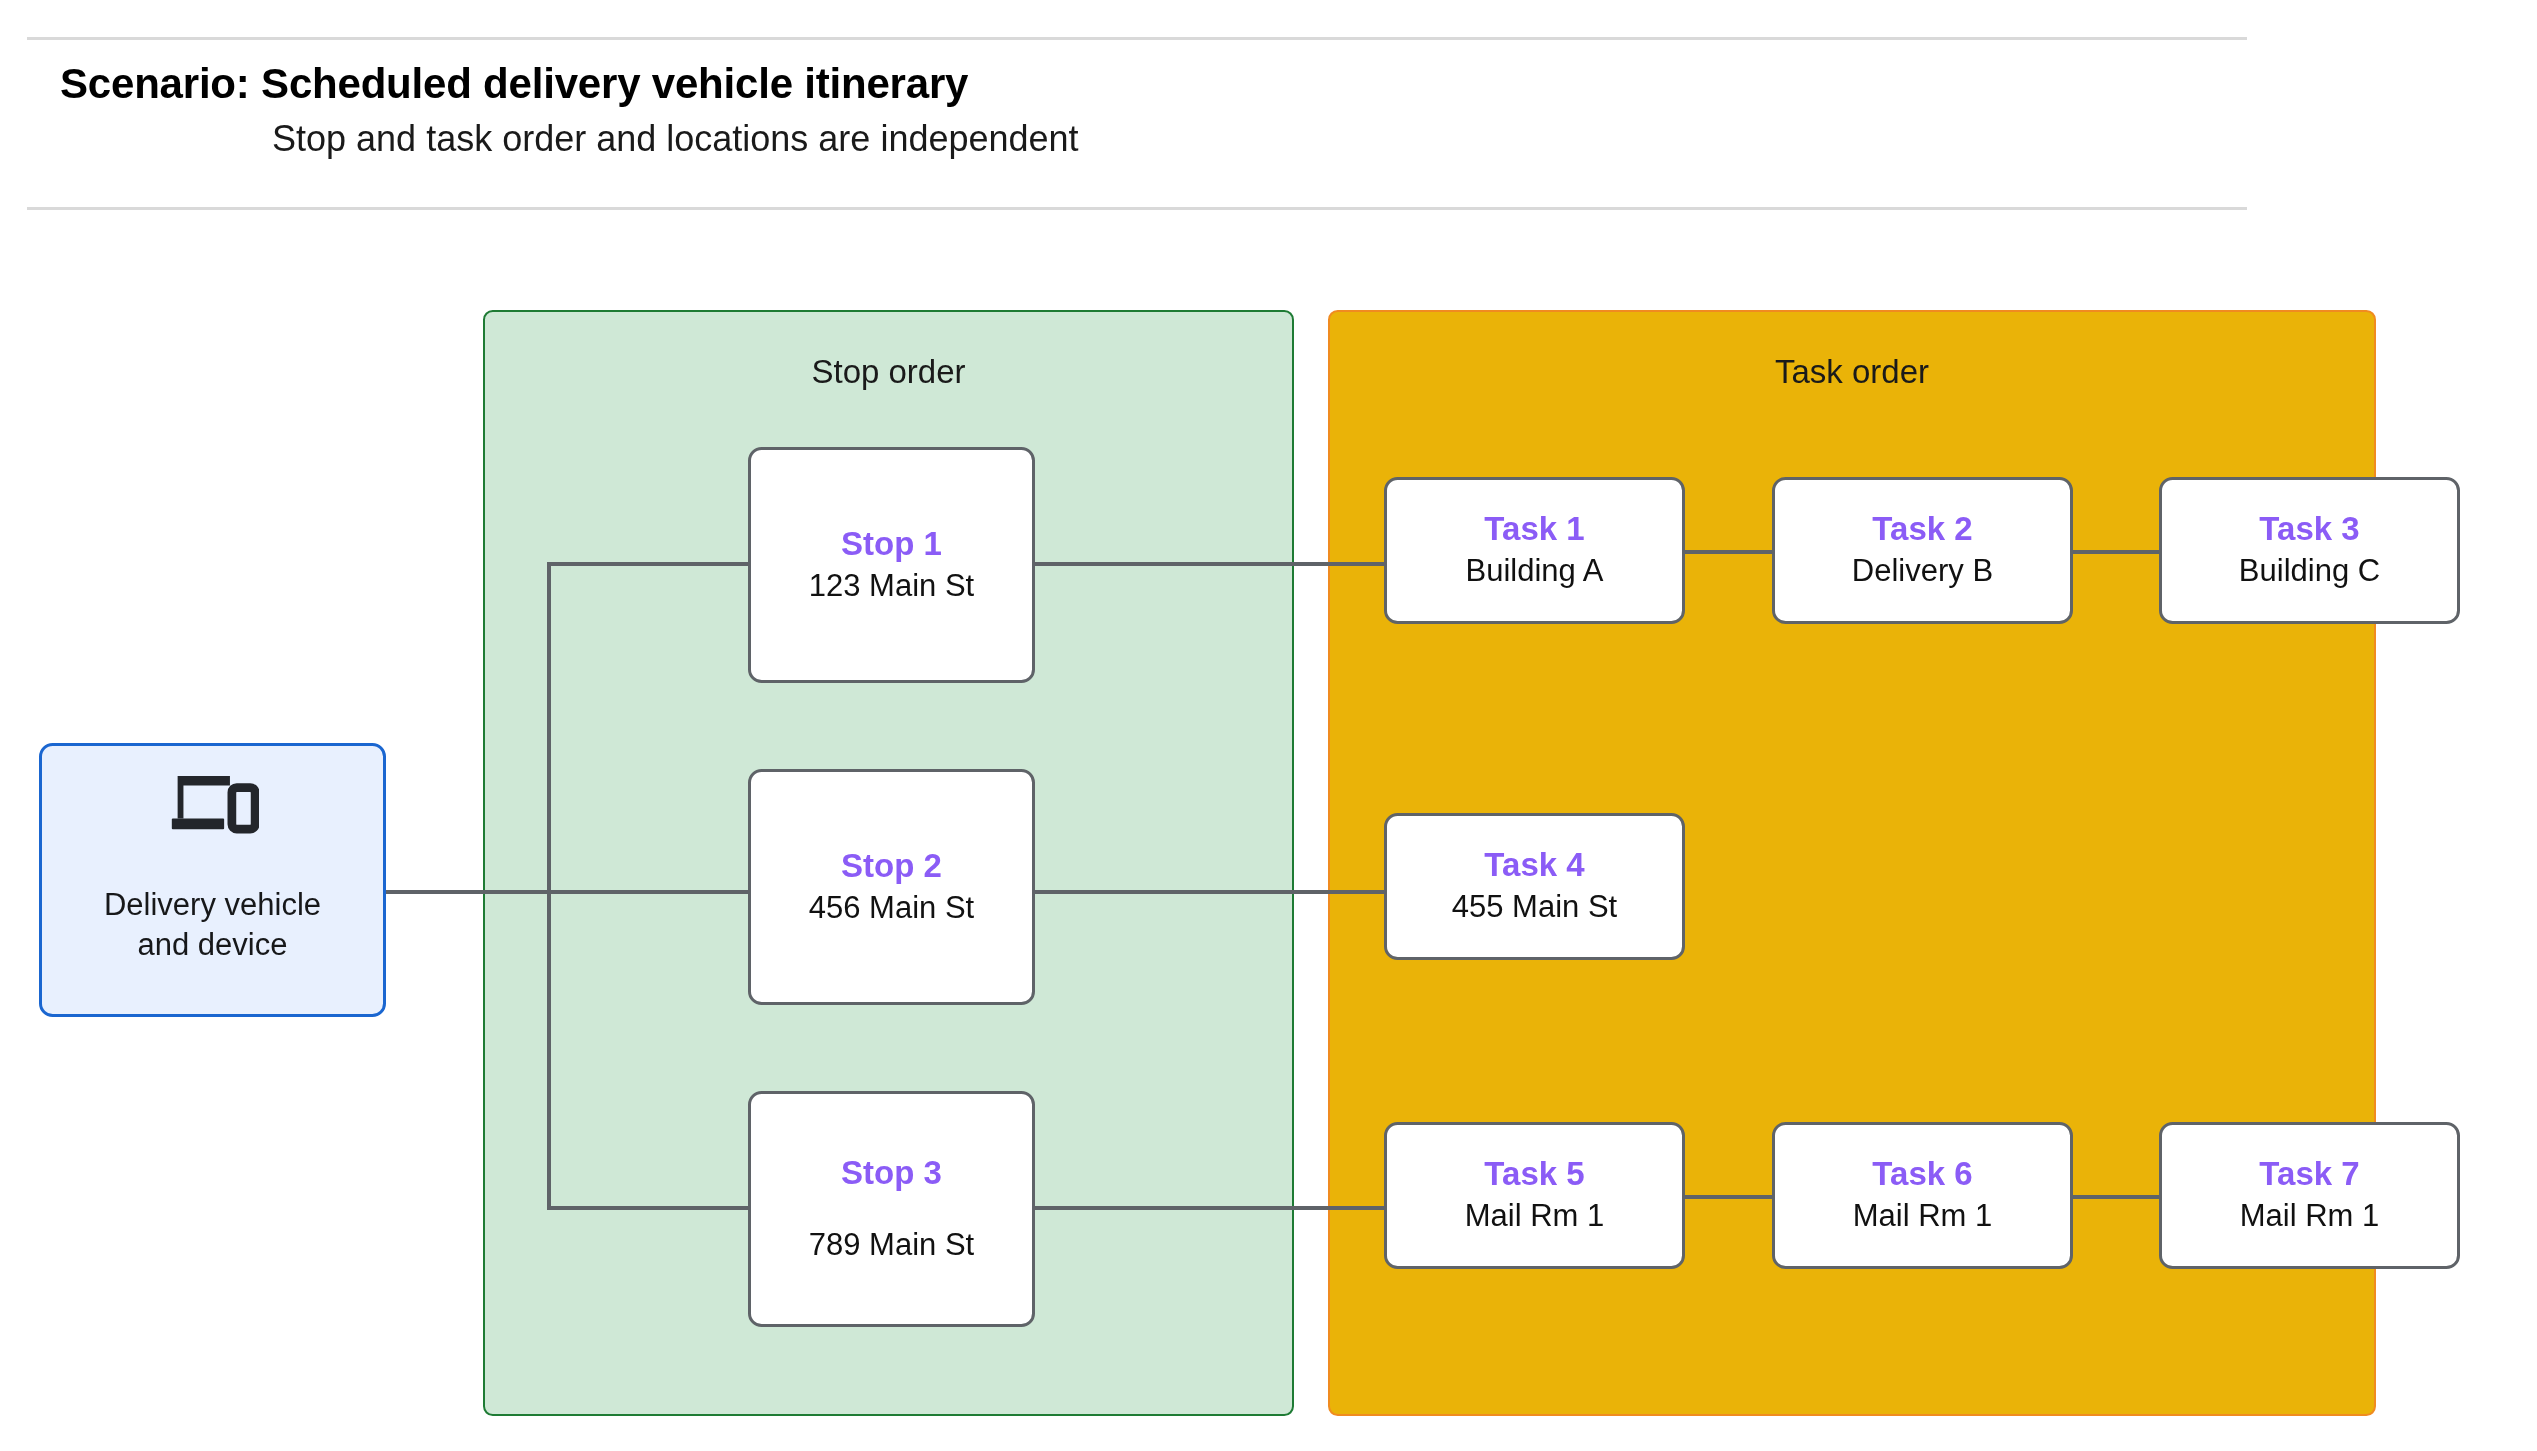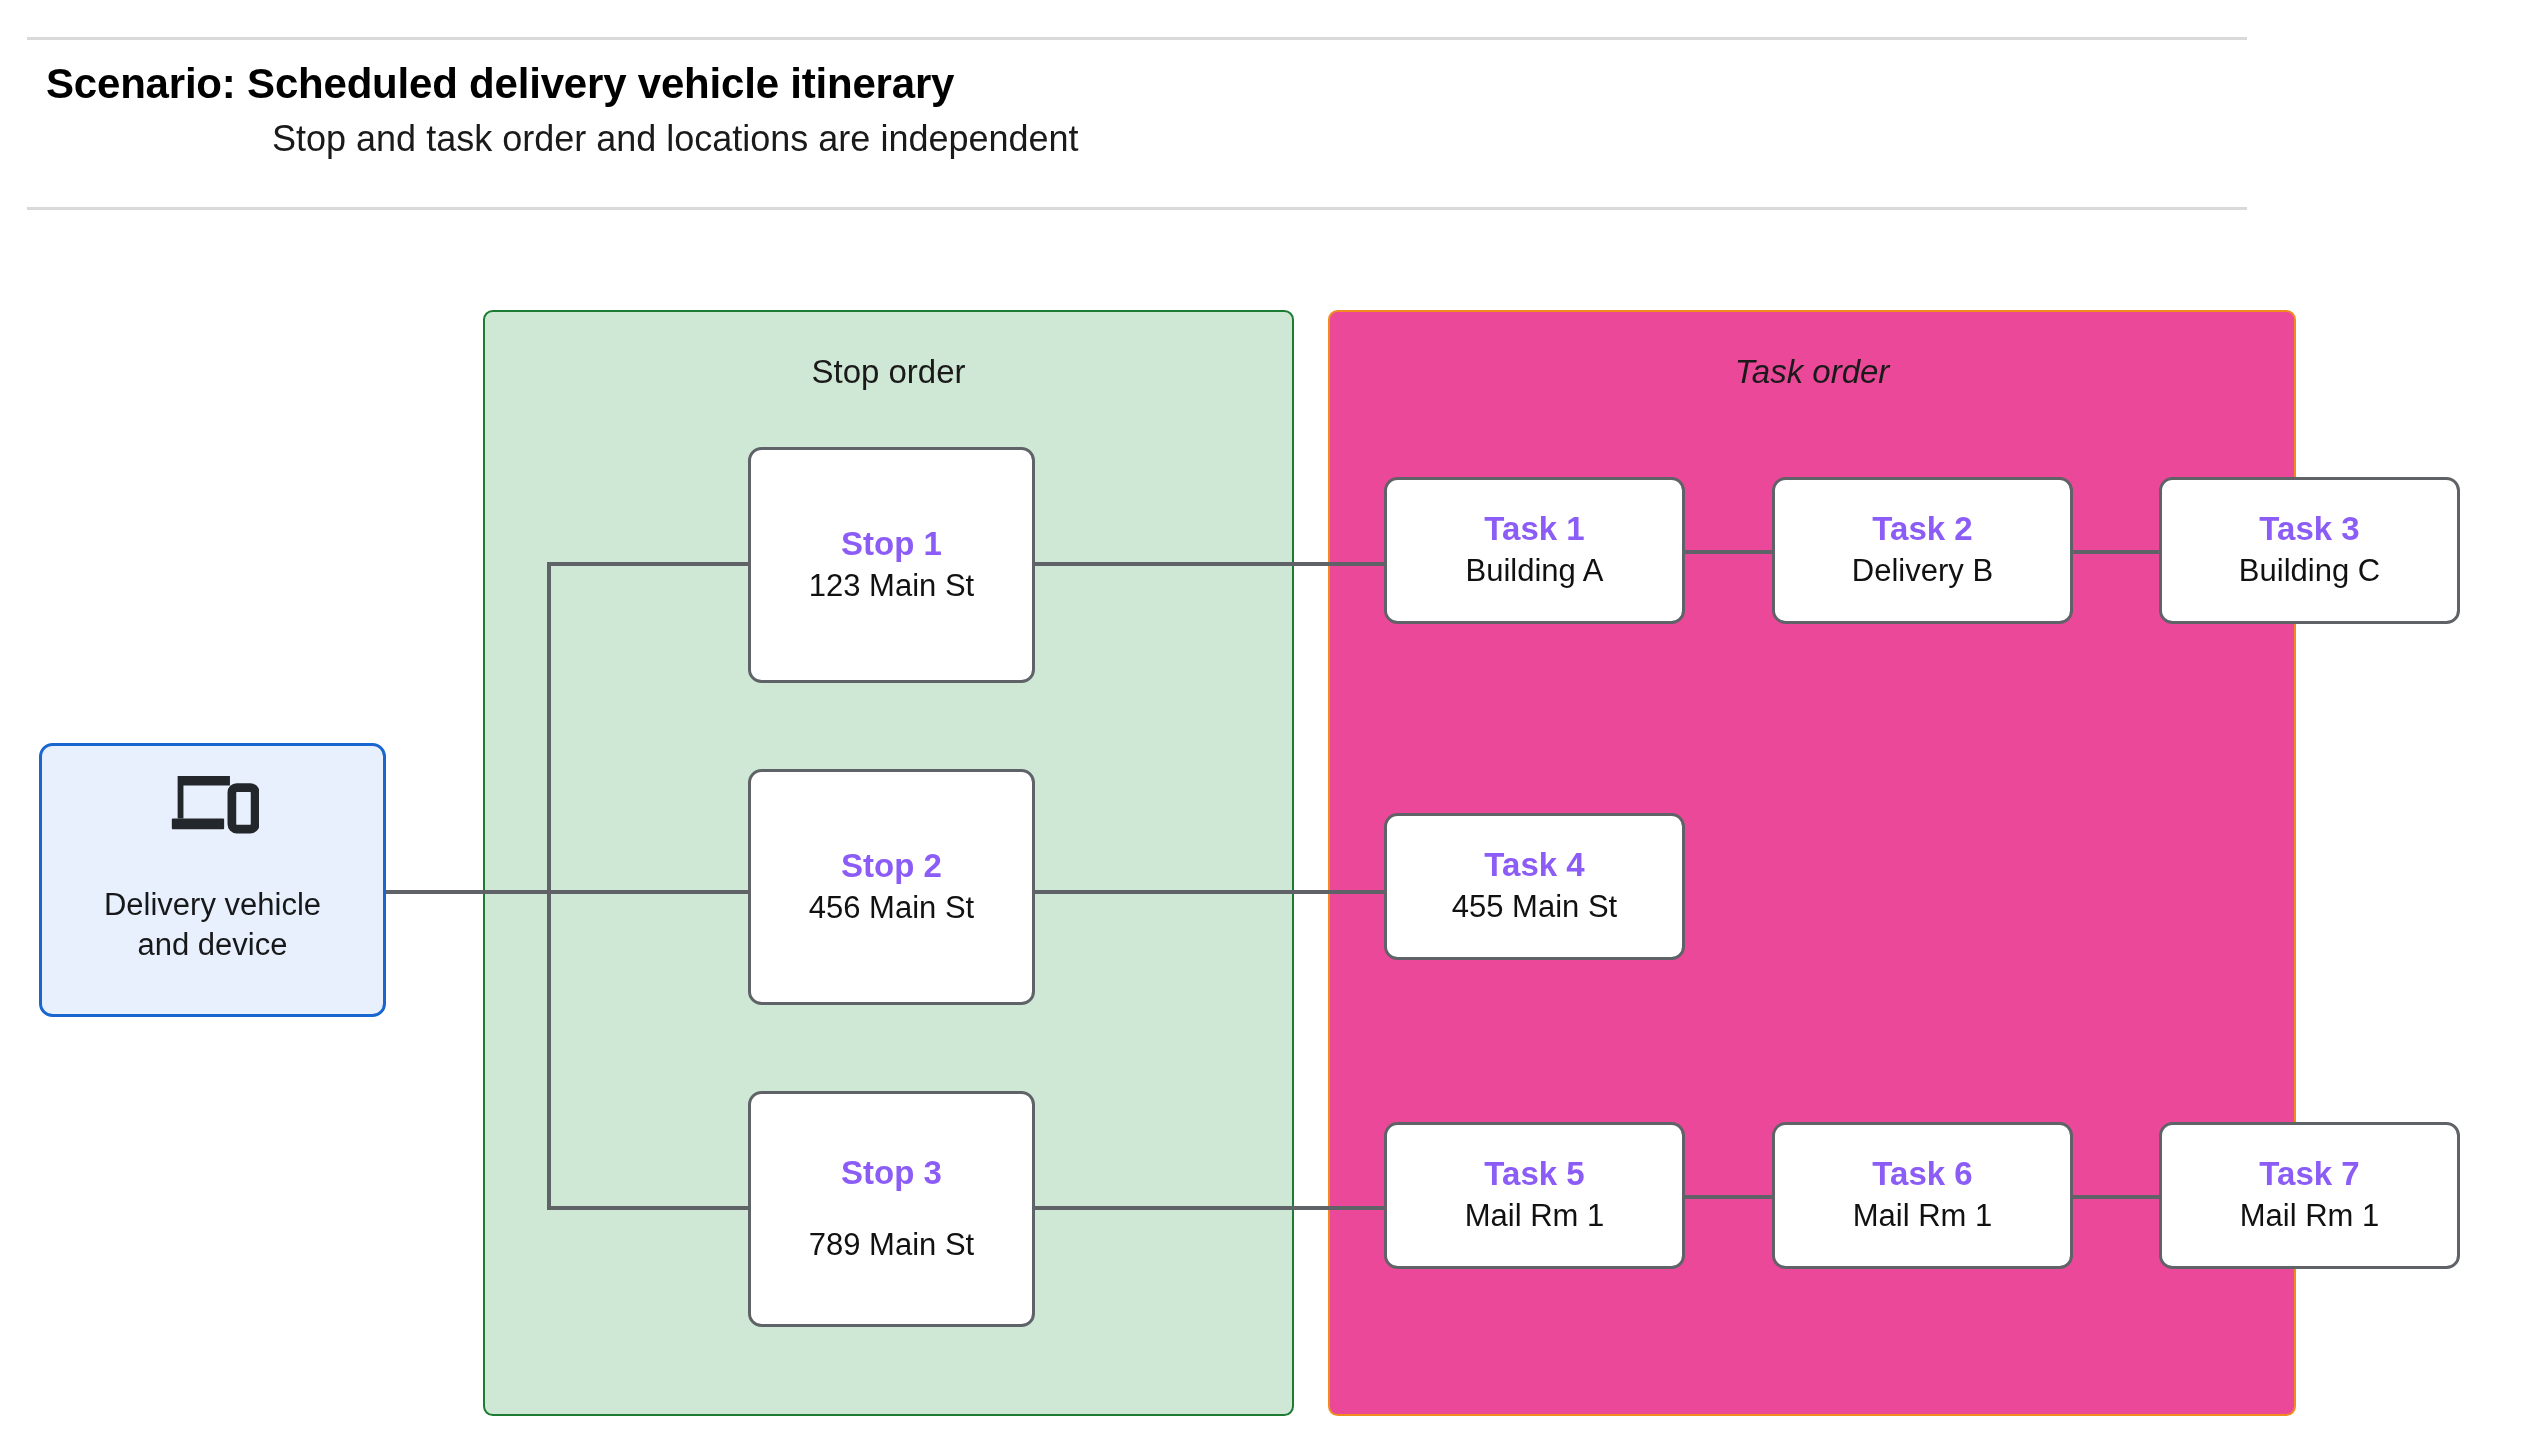--- a/index.html
+++ b/index.html
@@ -11,21 +11,21 @@
     position:relative;
   }
   .page{position:absolute;inset:0;}
 
   
   .rule{position:absolute;left:27px;width:2220px;height:2.9px;background:#d9d9d9;}
   .rule-top{top:37px;}
   .rule-bottom{top:207px;}
 
   .title{
-    position:absolute;left:46px;top:60px;
+    position:absolute;left:60px;top:60px;
     font-size:42px;font-weight:bold;color:#000;
     letter-spacing:-0.2px;white-space:nowrap;
   }
   .subtitle{
     position:absolute;left:248px;top:118px;
     font-size:36px;font-weight:normal;color:#1a1a1a;
     white-space:nowrap;
     margin-left:24px;
   }
 
@@ -33,22 +33,22 @@
   .group{position:absolute;border-radius:9.7px;box-sizing:border-box;}
   .group-label{
     position:absolute;left:0;right:0;
     text-align:center;font-size:33px;color:#1a1a1a;font-weight:normal;
   }
   .group-stop{
     left:483px;top:310px;width:811px;height:1106px;
     background:#cfe8d6;border:2.9px solid #1e7b34;
   }
   .group-task{
-    left:1328px;top:310px;width:968px;height:1106px;
-    background:#ec4899;border:2.9px solid #f08b20;font-style:italic;
+    left:1328px;top:310px;width:1048px;height:1106px;
+    background:#eab308;border:2.9px solid #f08b20;
   }
   .group-stop .group-label,.group-task .group-label{top:41px;}
 
   
   .vehicle{
     position:absolute;left:39px;top:743px;width:347px;height:274px;
     background:#e8f0fe;border:3.9px solid #1a66d0;border-radius:13.6px;
     box-sizing:border-box;
     display:flex;flex-direction:column;align-items:center;justify-content:center;
   }

